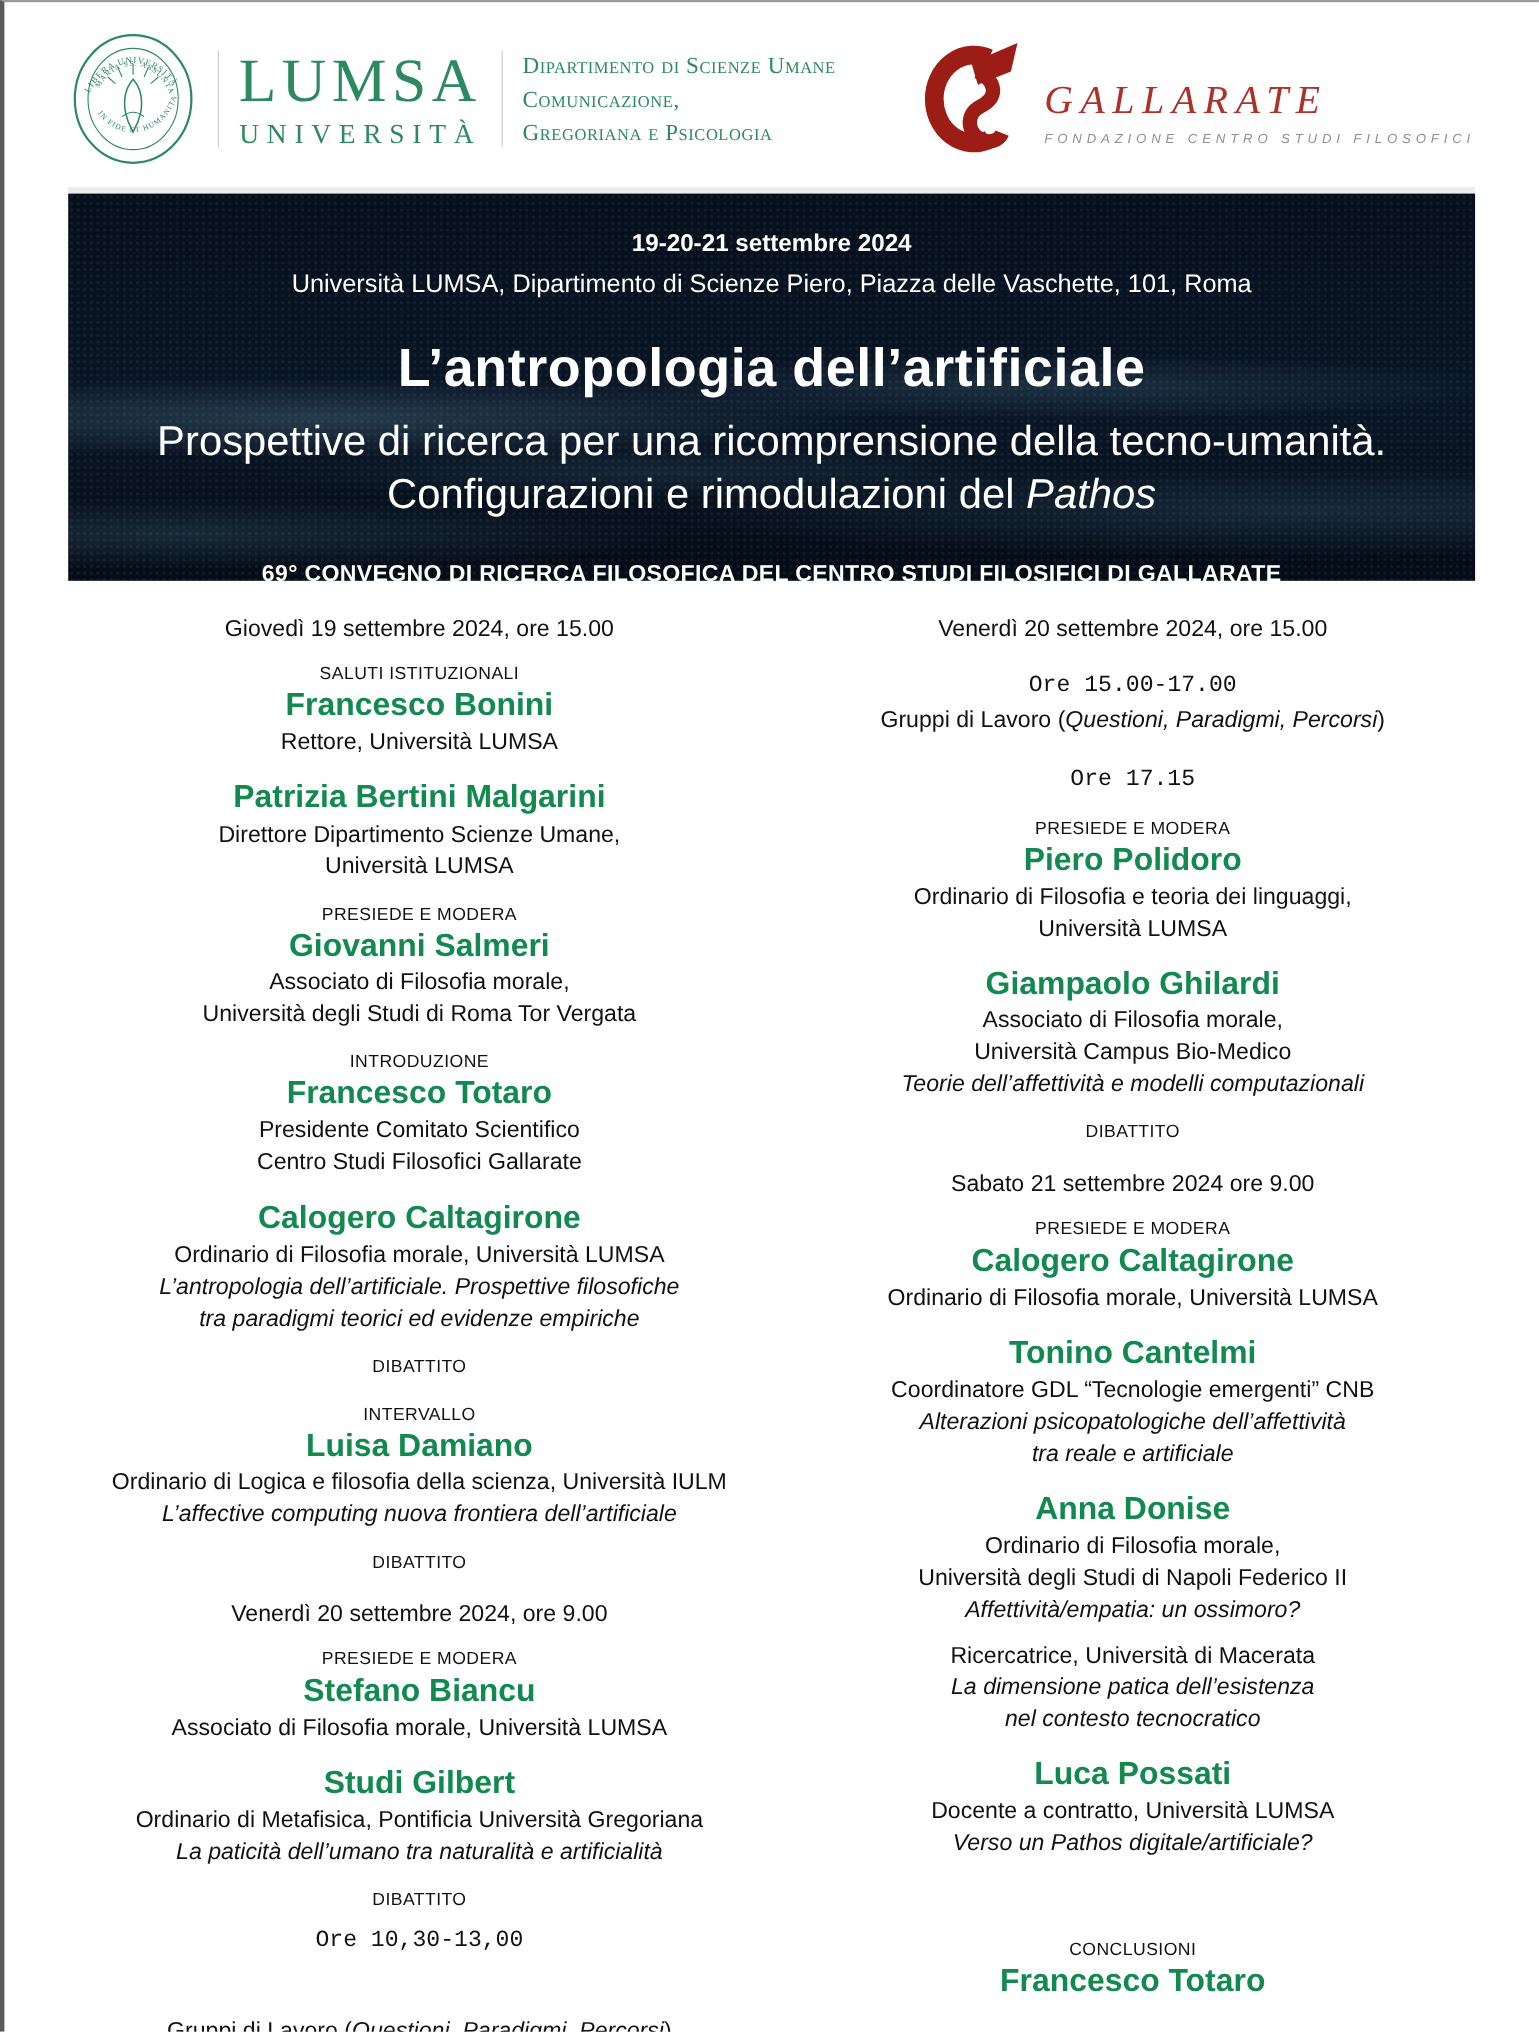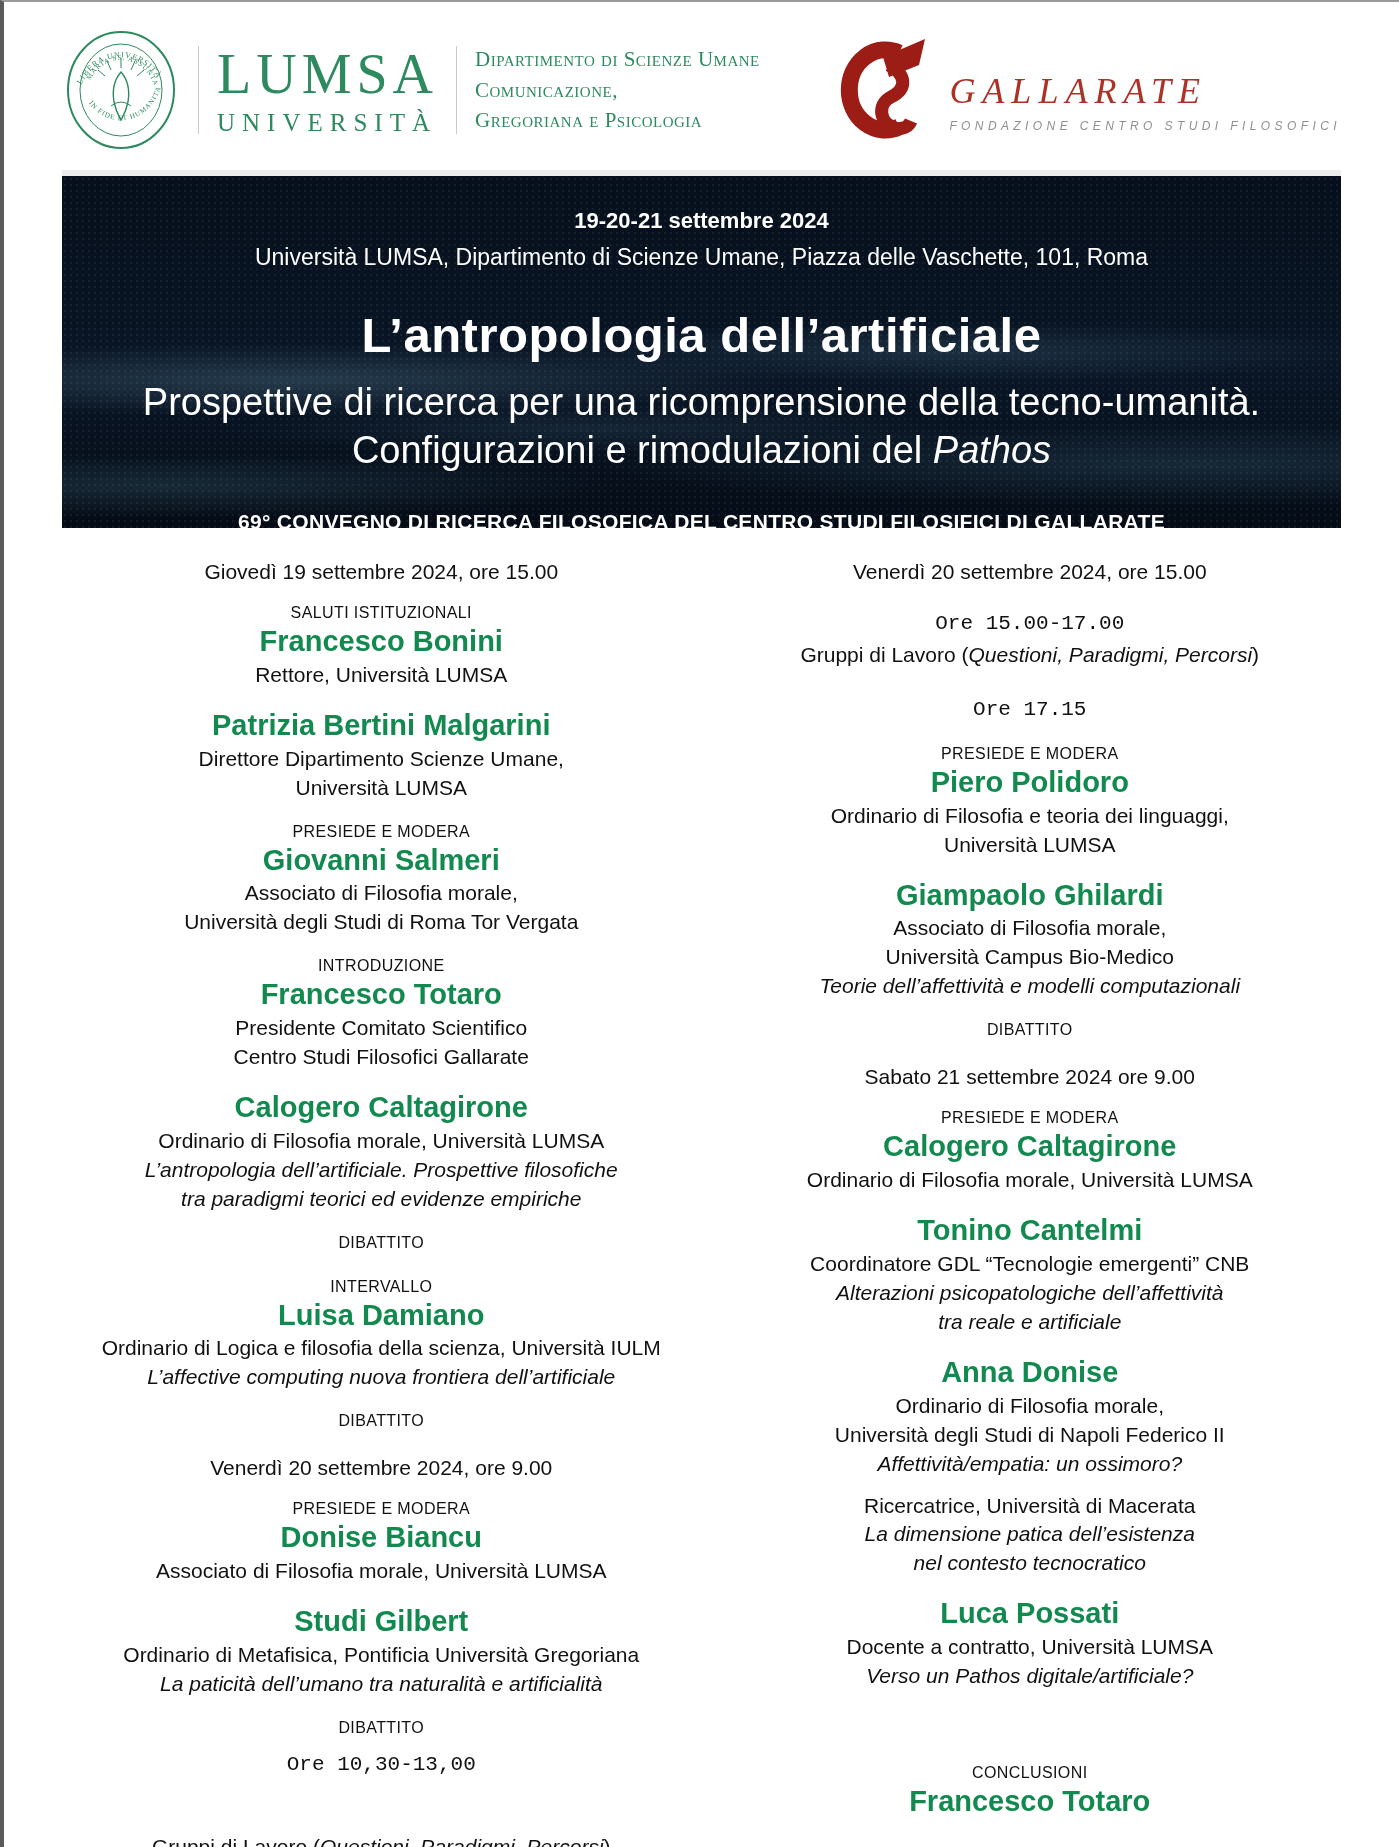--- a/index.html
+++ b/index.html
@@ -27,21 +27,21 @@
   
   .header{
     display:flex;align-items:center;
     padding:26px 58px 18px 58px;height:168px;
   }
   .seal{flex:0 0 auto;}
   .vdiv{width:1px;height:88px;background:#c9c9c9;margin:0 18px;flex:0 0 auto;}
   .lumsa-word{
     font-family:"Liberation Serif", serif;
     color:var(--logo-green);
-    text-align:left;line-height:1;flex:0 0 auto;
+    text-align:center;line-height:1;flex:0 0 auto;
   }
   .lumsa-word .big{font-size:56px;letter-spacing:5px;}
   .lumsa-word .small{font-size:25px;letter-spacing:7px;margin-top:8px;}
   .dept{
     font-family:"Liberation Serif", serif;
     font-variant:small-caps;
     color:var(--logo-green);
     font-size:21px;line-height:1.45;letter-spacing:.5px;
     flex:0 0 auto;
   }
@@ -166,21 +166,21 @@
         <div class="gallarate-name">GALLARATE</div>
         <div class="gallarate-sub">FONDAZIONE CENTRO STUDI FILOSOFICI</div>
       </div>
     </div>
   </div>
 
   <div class="banner-wrap">
     <div class="banner-strip"></div>
     <div class="banner">
       <div class="b-date">19-20-21 settembre 2024</div>
-      <div class="b-venue">Università LUMSA, Dipartimento di Scienze Umane, Piazza delle Vaschette, 101, Roma</div>
+      <div class="b-venue">Università LUMSA, Dipartimento di Scienze Piero, Piazza delle Vaschette, 101, Roma</div>
       <div class="b-title">L’antropologia dell’artificiale</div>
       <div class="b-sub">Prospettive di ricerca per una ricomprensione della tecno-umanità.</div>
       <div class="b-sub"><span>Configurazioni e rimodulazioni del </span><i>Pathos</i></div>
       <div class="b-foot">69° CONVEGNO DI RICERCA FILOSOFICA DEL CENTRO STUDI FILOSIFICI DI GALLARATE</div>
     </div>
   </div>
 
   <div class="program">
     <div class="p-col" id="col-left">
         <div class="p-date">Giovedì 19 settembre 2024, ore 15.00</div>
@@ -199,21 +199,21 @@
         <div class="p-role">Ordinario di Filosofia morale, Università LUMSA</div>
         <div class="p-talk">L’antropologia dell’artificiale. Prospettive filosofiche<br>tra paradigmi teorici ed evidenze empiriche</div>
         <div class="p-label">DIBATTITO</div>
         <div class="p-label">INTERVALLO</div>
         <div class="p-name">Luisa Damiano</div>
         <div class="p-role">Ordinario di Logica e filosofia della scienza, Università IULM</div>
         <div class="p-talk">L’affective computing nuova frontiera dell’artificiale</div>
         <div class="p-label">DIBATTITO</div>
         <div class="p-date">Venerdì 20 settembre 2024, ore 9.00</div>
         <div class="p-label">PRESIEDE E MODERA</div>
-        <div class="p-name">Donise Biancu</div>
+        <div class="p-name">Stefano Biancu</div>
         <div class="p-role">Associato di Filosofia morale, Università LUMSA</div>
         <div class="p-name">Studi Gilbert</div>
         <div class="p-role">Ordinario di Metafisica, Pontificia Università Gregoriana</div>
         <div class="p-talk">La paticità dell’umano tra naturalità e artificialità</div>
         <div class="p-label">DIBATTITO</div>
         <div class="p-time">Ore 10,30-13,00</div>
         <div class="p-spacer"></div>
         <div class="p-mixed"><span>Gruppi di Lavoro (</span><span style="font-style: italic;">Questioni, Paradigmi, Percorsi</span><span>)</span></div>
       </div>
     <div class="p-col" id="col-right">

